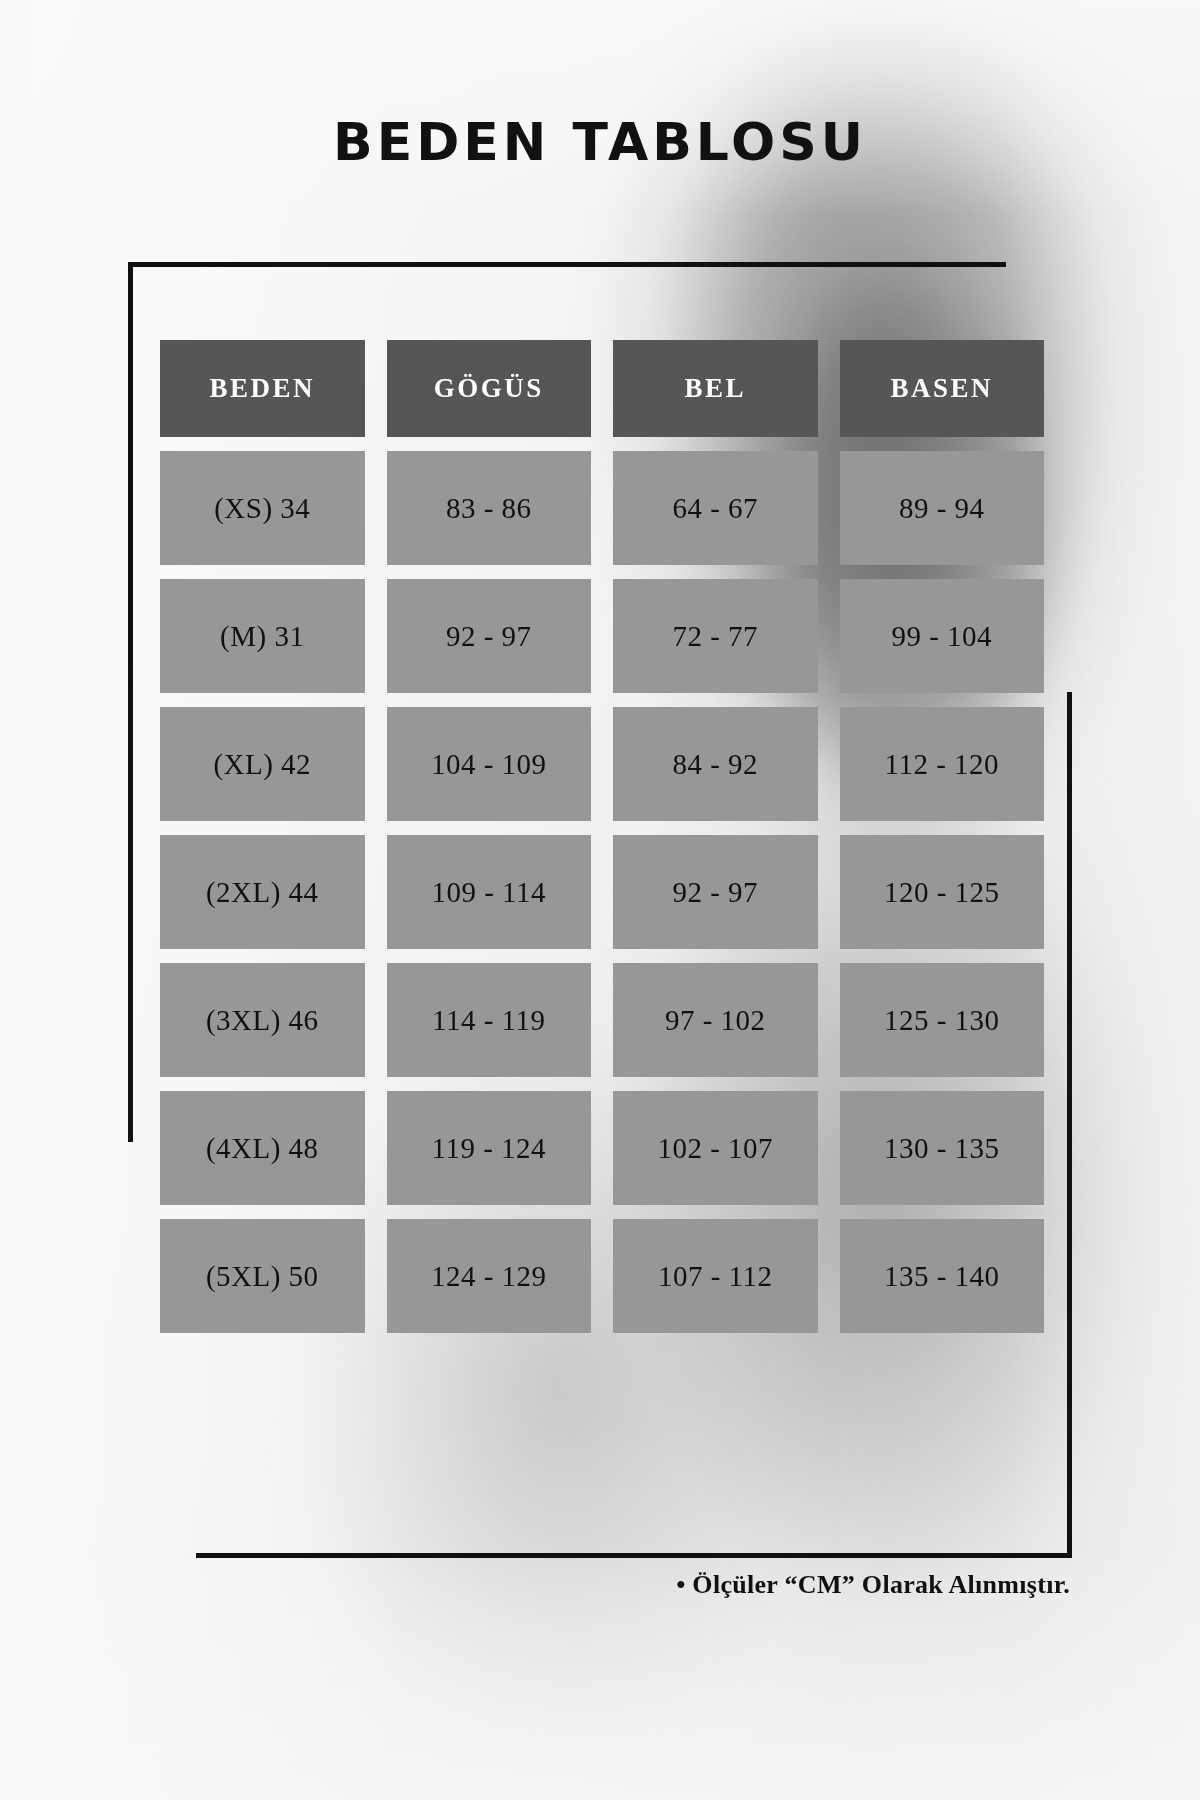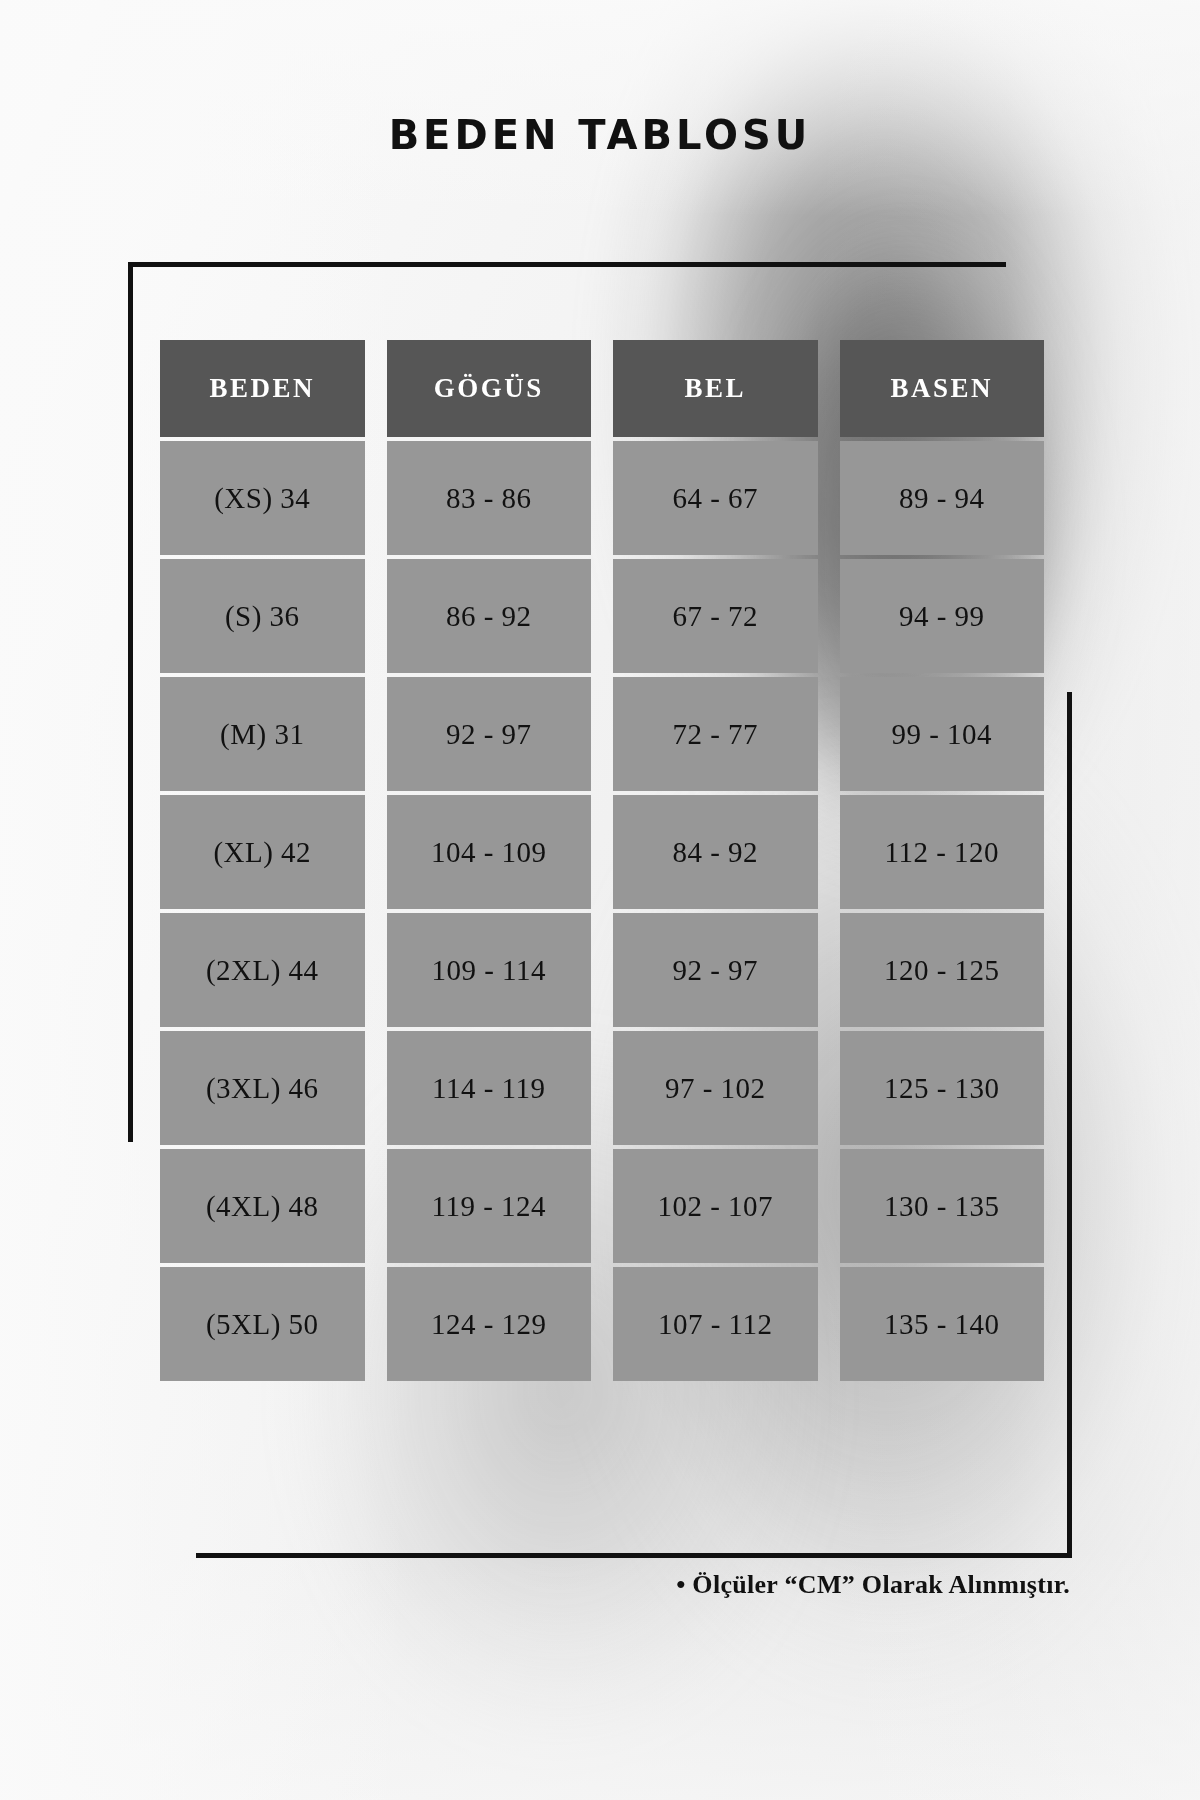--- a/index.html
+++ b/index.html
@@ -85,21 +85,21 @@
   }
 
   .title {
     position: absolute;
     top: 112px;
     left: 0;
     width: 1200px;
     text-align: center;
     font-family: "DejaVu Sans", sans-serif;
     font-weight: bold;
-    font-size: 40px;
+    font-size: 52px;
     letter-spacing: 4px;
     color: #111;
   }
 
   
   .bracket-tl {
     position: absolute;
     left: 128px;
     top: 262px;
     width: 878px;
@@ -131,21 +131,21 @@
 
   .table {
     position: absolute;
     left: 160px;
     top: 340px;
     width: 884px;
   }
   .row {
     display: flex;
     gap: 22px;
-    margin-bottom: 4px;
+    margin-bottom: 14px;
   }
   .cell {
     flex: 1 1 0;
     height: 114px;
     display: flex;
     align-items: center;
     justify-content: center;
     background: #979797;
     color: #111;
     font-family: "Liberation Serif", serif;
@@ -206,26 +206,20 @@
       <div class="cell">BASEN</div>
     </div>
 
     <div class="row">
       <div class="cell">(XS) 34</div>
       <div class="cell">83 - 86</div>
       <div class="cell">64 - 67</div>
       <div class="cell">89 - 94</div>
     </div>
 
-    <div class="row">
-      <div class="cell">(S) 36</div>
-      <div class="cell">86 - 92</div>
-      <div class="cell">67 - 72</div>
-      <div class="cell">94 - 99</div>
-    </div>
 
     <div class="row">
       <div class="cell">(M) 31</div>
       <div class="cell">92 - 97</div>
       <div class="cell">72 - 77</div>
       <div class="cell">99 - 104</div>
     </div>
 
 
     <div class="row">

